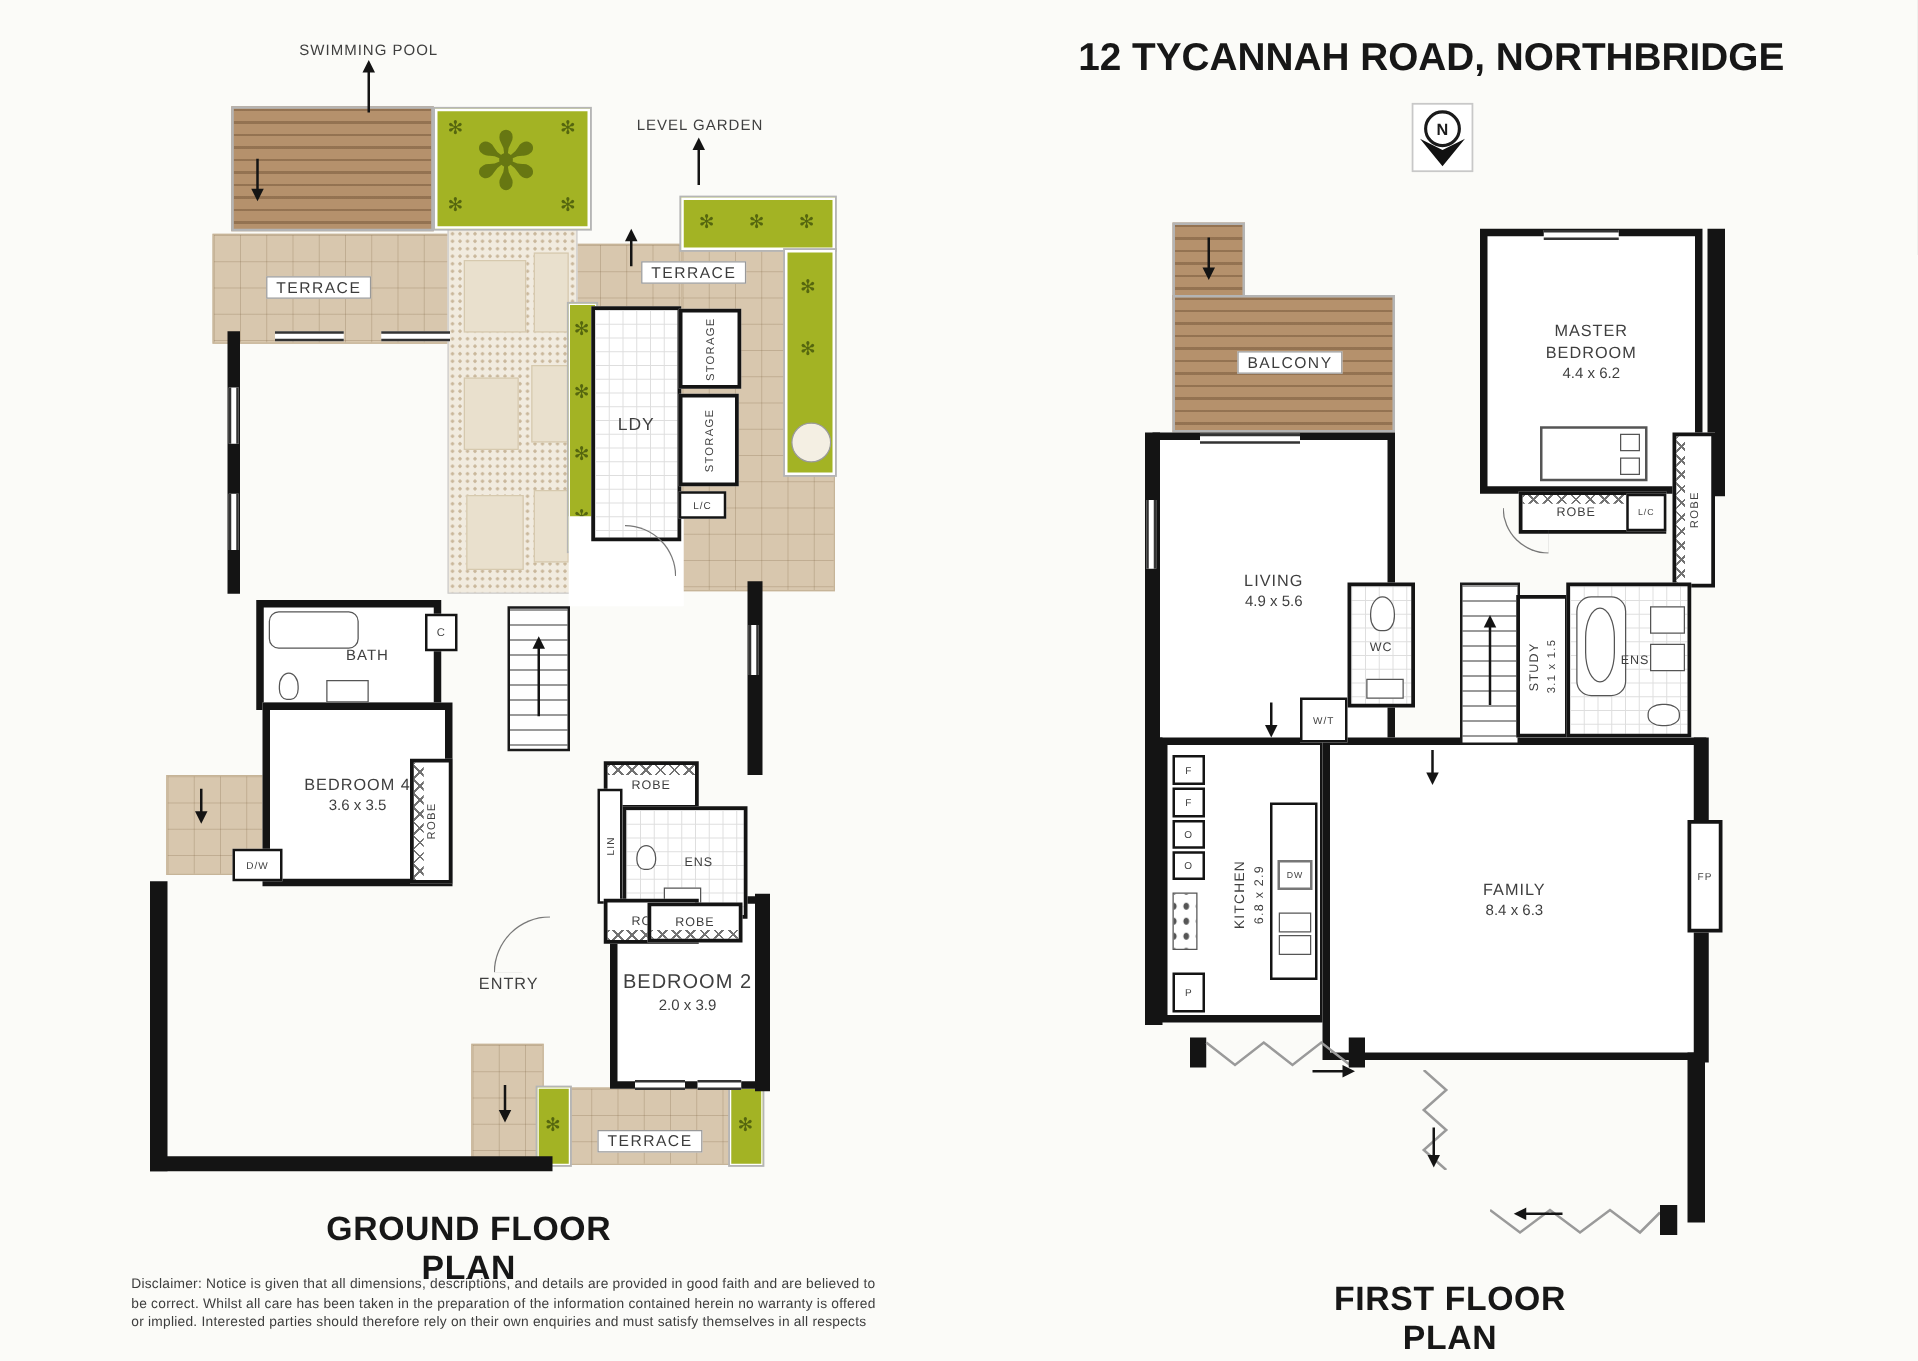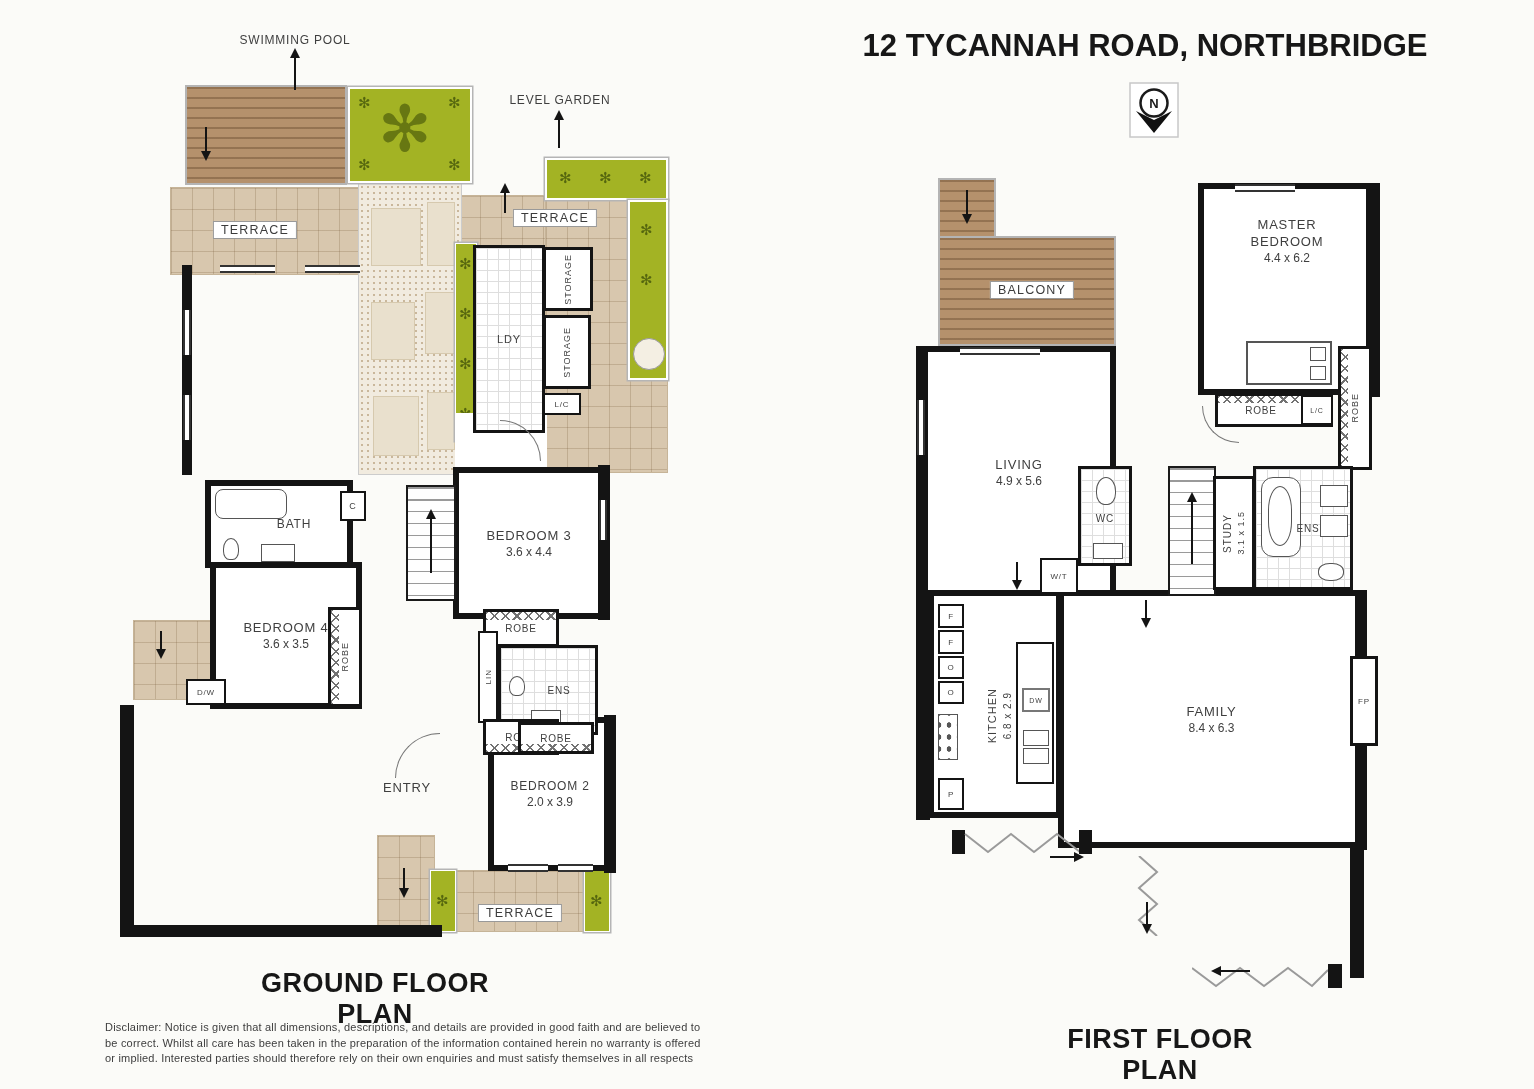--- a/index.html
+++ b/index.html
@@ -152,21 +152,21 @@
     <div class="garden" style="left:484px;top:795px;width:26px;height:62px;border-width:1px">
       <span class="pl" style="left:5px;top:22px">✻</span>
     </div>
     <div class="tag" style="left:420px;top:838px">TERRACE</div>
 
 
     <div style="position:absolute;left:355px;top:338px;width:92px;height:72px;background:#fff;z-index:8" class="gb"></div>
     <div class="arc" style="left:400px;top:345px;width:40px;height:40px;border:1.5px solid #777;border-left:none;border-bottom:none;border-top-right-radius:100%"></div>
 
     <div class="room thin gb" style="left:373px;top:170px;width:72px;height:188px">
-      <span class="nm" style="font-size:11px">LDY</span>
+      <span class="nm" style="font-size:14px">LDY</span>
     </div>
     <div class="room thin" style="left:443px;top:172px;width:50px;height:64px">
       <span class="v">STORAGE</span>
     </div>
     <div class="room thin" style="left:443px;top:240px;width:48px;height:74px">
       <span class="v">STORAGE</span>
     </div>
     <div class="room thin2" style="left:443px;top:318px;width:38px;height:22px">
       <span class="nm s8">L/C</span>
     </div>
@@ -177,24 +177,20 @@
       <div class="fx" style="left:50px;top:58px;width:34px;height:18px"></div>
       <span class="nm" style="font-size:12px;margin-left:30px">BATH</span>
     </div>
     <div class="room thin2" style="left:240px;top:416px;width:26px;height:30px">
       <span class="nm s9">C</span>
     </div>
 
     <div class="st" style="left:306px;top:410px;width:50px;height:116px"></div>
     <div class="ar up" style="left:330px;top:438px;height:60px"></div>
 
-    <div class="room" style="left:353px;top:392px;width:152px;height:152px">
-      <span class="nm">BEDROOM 3</span>
-      <span class="dm">3.6 x 4.4</span>
-    </div>
 
     <div class="room" style="left:110px;top:487px;width:152px;height:147px">
       <span class="nm">BEDROOM 4</span>
       <span class="dm">3.6 x 3.5</span>
     </div>
     <div class="room thin" style="left:228px;top:532px;width:34px;height:100px">
       <div class="zz" style="left:0;top:0;width:8px;height:100%"></div>
       <span class="v">ROBE</span>
     </div>
 
@@ -216,21 +212,21 @@
     </div>
 
     <div class="room thin2" style="left:86px;top:604px;width:40px;height:26px">
       <span class="nm s8">D/W</span>
     </div>
 
     <div class="lbl" style="left:307px;top:712px">ENTRY</div>
     <div class="arc" style="left:295px;top:658px;width:44px;height:44px;border:1.5px solid #777;border-right:none;border-bottom:none;border-top-left-radius:100%"></div>
 
     <div class="room" style="left:388px;top:642px;width:124px;height:154px">
-      <span class="nm" style="font-size:12px">BEDROOM 2</span>
+      <span class="nm" style="font-size:16px">BEDROOM 2</span>
       <span class="dm">2.0 x 3.9</span>
     </div>
     <div class="room thin" style="left:418px;top:647px;width:76px;height:32px">
       <div class="zz" style="left:0;bottom:0;width:100%;height:7px"></div>
       <span class="nm s10">ROBE</span>
     </div>
 
     <div class="wall" style="left:20px;top:630px;width:14px;height:232px"></div>
     <div class="wall" style="left:20px;top:850px;width:322px;height:12px"></div>
     <div class="wall" style="left:82px;top:190px;width:10px;height:210px"></div>
@@ -250,21 +246,21 @@
     <div class="wood" style="left:38px;top:8px;width:58px;height:62px"></div>
     <div class="ar down" style="left:66px;top:20px;height:30px"></div>
     <div class="wood" style="left:38px;top:66px;width:178px;height:110px"></div>
     <div class="tag" style="left:132px;top:120px">BALCONY</div>
 
     <div class="room" style="left:22px;top:176px;width:194px;height:252px">
       <span class="nm">LIVING</span>
       <span class="dm">4.9 x 5.6</span>
     </div>
 
-    <div class="room" style="left:298px;top:13px;width:178px;height:212px;justify-content:flex-start;padding-top:28px">
+    <div class="room" style="left:284px;top:13px;width:178px;height:212px;justify-content:flex-start;padding-top:68px">
       <span class="nm">MASTER</span>
       <span class="nm" style="margin-top:2px">BEDROOM</span>
       <span class="dm">4.4 x 6.2</span>
       <div class="fx" style="left:42px;top:152px;width:86px;height:44px;border-width:2px">
         <div class="fx" style="left:62px;top:4px;width:16px;height:14px"></div>
         <div class="fx" style="left:62px;top:23px;width:16px;height:14px"></div>
       </div>
     </div>
     <div class="room thin" style="left:315px;top:223px;width:118px;height:34px">
       <div class="zz" style="left:0;top:0;width:100%;height:7px"></div>

